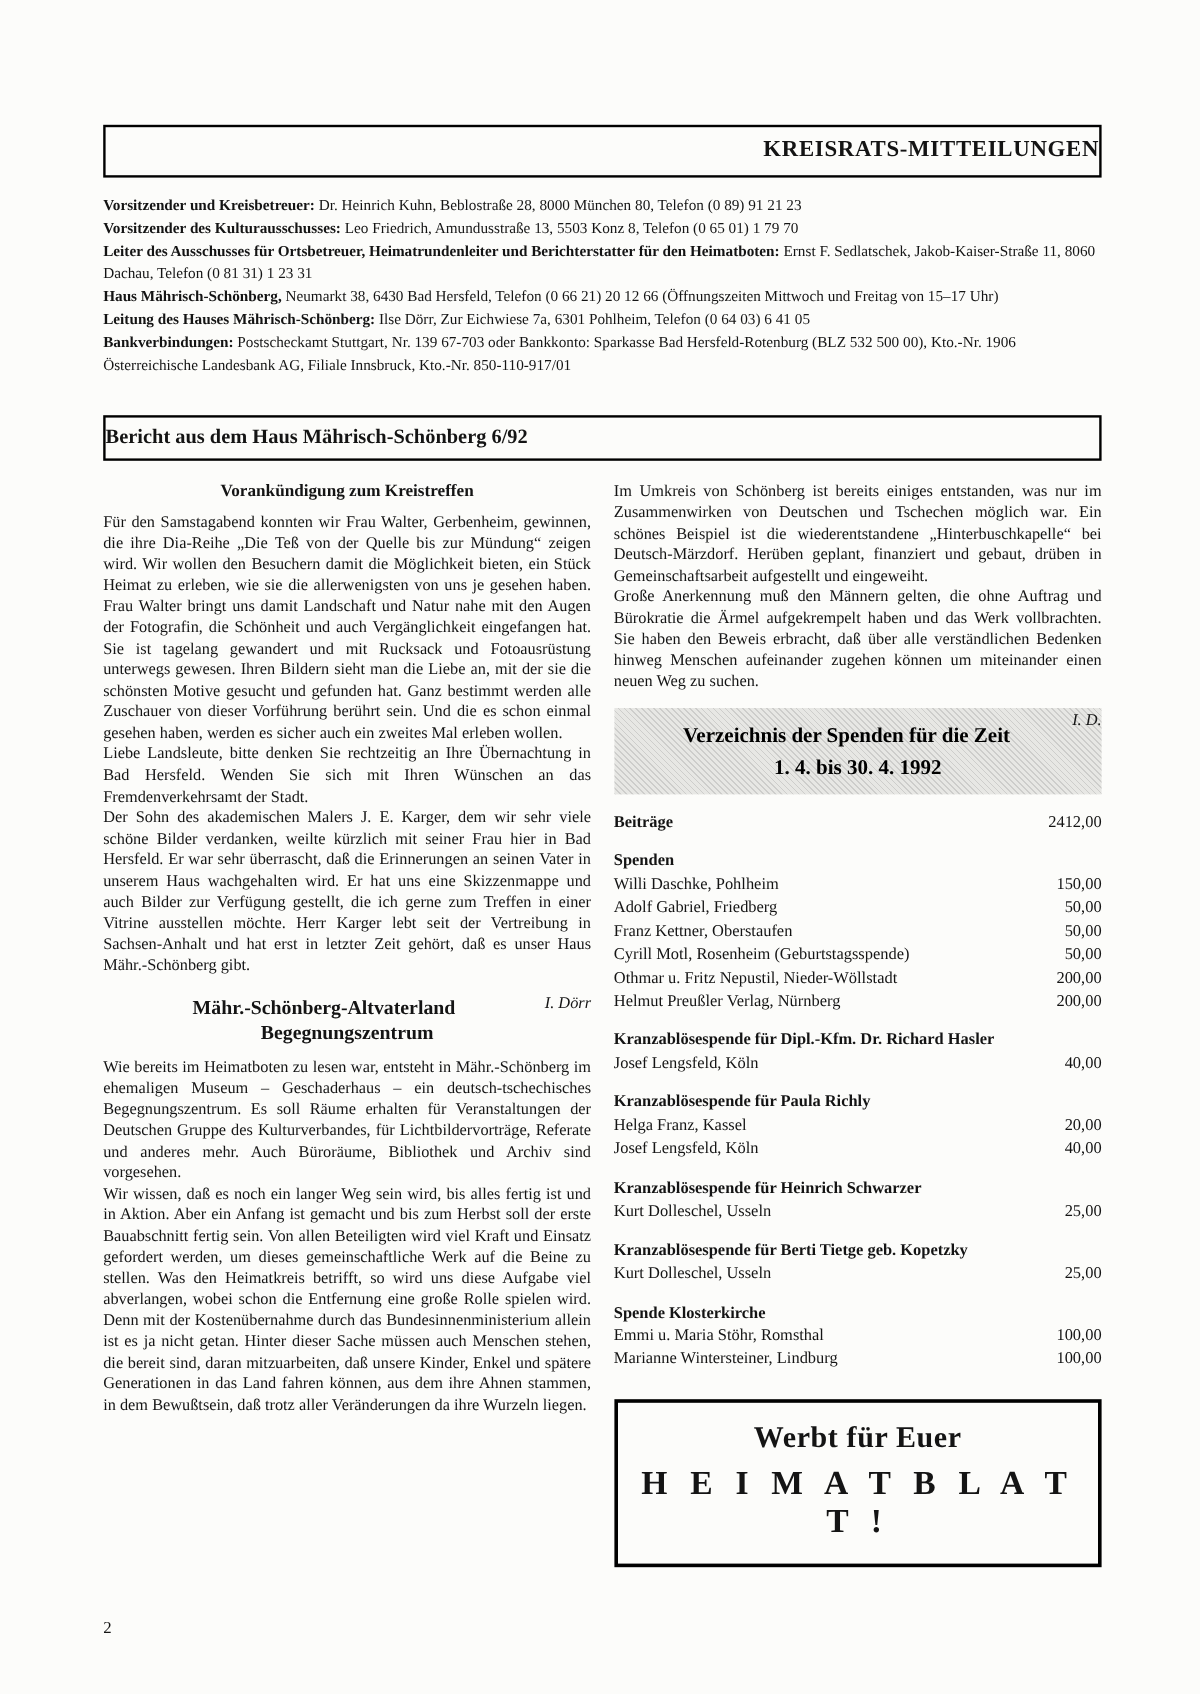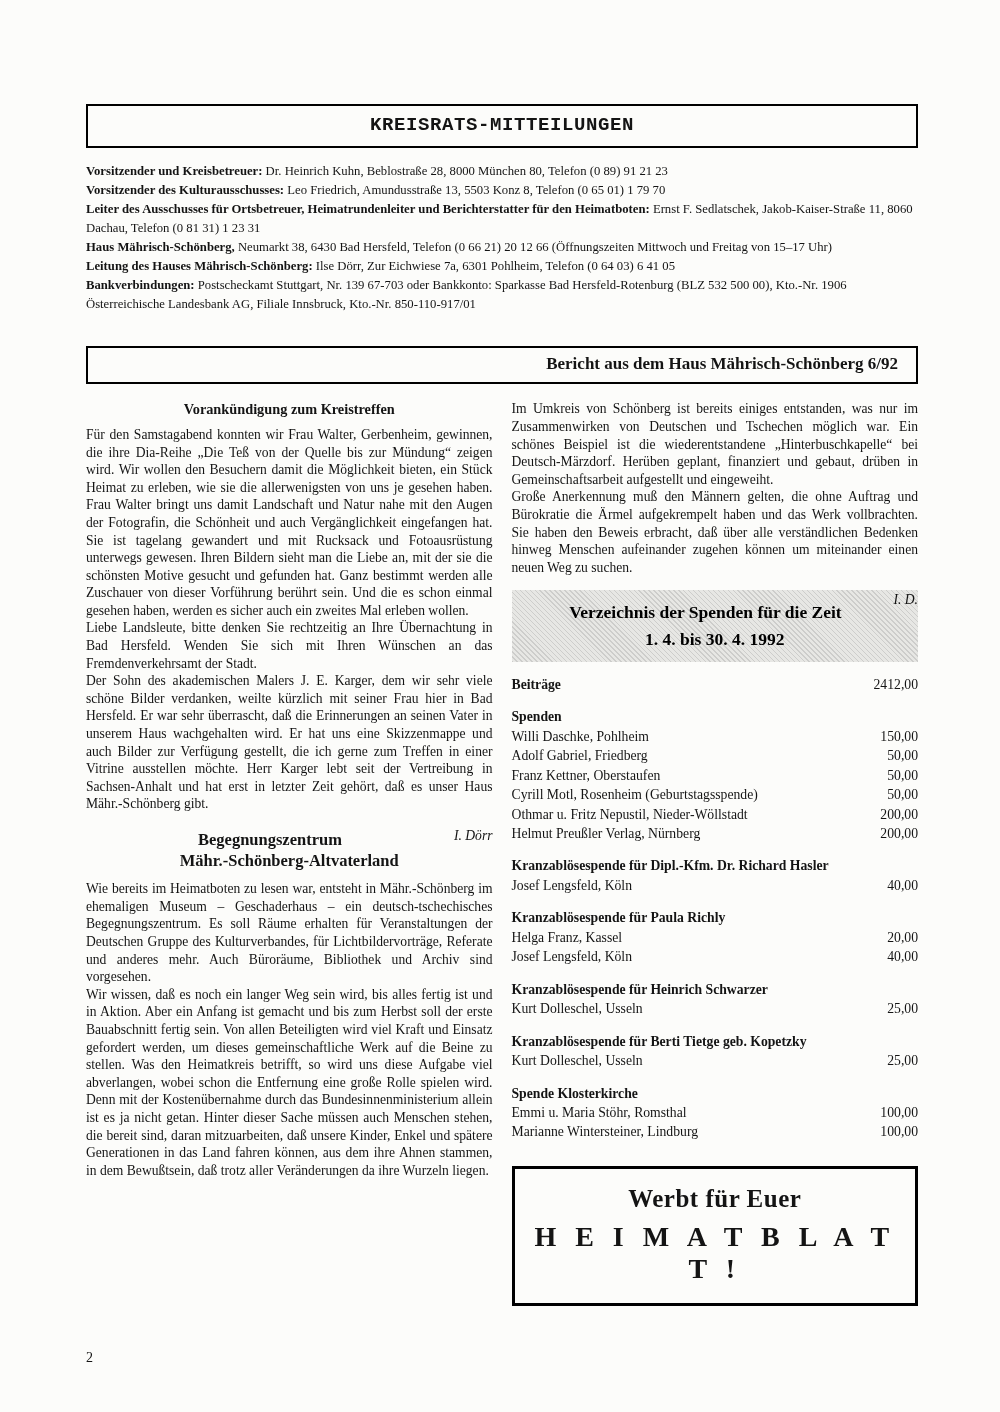--- a/index.html
+++ b/index.html
@@ -12,39 +12,38 @@
     margin: 0 auto;
   }
   .sheet {
     position: absolute; inset: 0;
     background: #fcfcfa;
     padding: 104px 82px 0 86px;
   }
   
   .title-box {
     border: 2px solid #000;
-    padding: 8px 12px 10px;
-    text-align: center;
-    font-family: Liberation Mono, monospace;
+    padding: 8px 0 10px;
+    text-align: right;
   }
   .title-box h1 {
     font-size: 19px;
     font-weight: bold;
     letter-spacing: 0.6px;
   }
   .contacts { margin-top: 14px; font-size: 12.7px; line-height: 1.5; }
   .contacts p { text-align: left; }
   .contacts strong { font-weight: bold; }
 
   
   .report-box {
     margin-top: 32px;
     border: 2px solid #000;
-    padding: 6px 18px 8px;
-    text-align: right;
+    padding: 6px 0 8px;
+    text-align: left;
   }
   .report-box h2 { font-size: 17px; font-weight: bold; }
 
   .columns { margin-top: 16px; display: flex; gap: 19px; }
   .col { flex: 1; min-width: 0; }
 
   .col-heading {
     text-align: center; font-weight: bold;
     font-size: 14.3px; line-height: 1.3;
     margin-bottom: 7px;
@@ -119,22 +118,22 @@
 
     <div class="col">
       <div class="col-heading">
         <div>Vorankündigung zum Kreistreffen</div>
       </div>
       <p class="para">Für den Samstagabend konnten wir Frau Walter, Gerbenheim, gewinnen, die ihre Dia-Reihe „Die Teß von der Quelle bis zur Mündung“ zeigen wird. Wir wollen den Besuchern damit die Möglichkeit bieten, ein Stück Heimat zu erleben, wie sie die allerwenigsten von uns je gesehen haben. Frau Walter bringt uns damit Landschaft und Natur nahe mit den Augen der Fotografin, die Schönheit und auch Vergänglichkeit eingefangen hat. Sie ist tagelang gewandert und mit Rucksack und Fotoausrüstung unterwegs gewesen. Ihren Bildern sieht man die Liebe an, mit der sie die schönsten Motive gesucht und gefunden hat. Ganz bestimmt werden alle Zuschauer von dieser Vorführung berührt sein. Und die es schon einmal gesehen haben, werden es sicher auch ein zweites Mal erleben wollen.</p>
       <p class="para">Liebe Landsleute, bitte denken Sie rechtzeitig an Ihre Übernachtung in Bad Hersfeld. Wenden Sie sich mit Ihren Wünschen an das Fremdenverkehrsamt der Stadt.</p>
       <p class="para"><span>Der Sohn des akademischen Malers J. E. Karger, dem wir sehr viele schöne Bilder verdanken, weilte kürzlich mit seiner Frau hier in Bad Hersfeld. Er war sehr überrascht, daß die Erinnerungen an seinen Vater in unserem Haus wachgehalten wird. Er hat uns eine Skizzenmappe und auch Bilder zur Verfügung gestellt, die ich gerne zum Treffen in einer Vitrine ausstellen möchte. Herr Karger lebt seit der Vertreibung in Sachsen-Anhalt und hat erst in letzter Zeit gehört, daß es unser Haus Mähr.-Schönberg gibt.</span> <span class="signature">I. Dörr</span></p>
 
       <div class="mid-heading">
+        <div>Mähr.-Schönberg-Altvaterland</div>
         <div>Begegnungszentrum</div>
-        <div>Mähr.-Schönberg-Altvaterland</div>
       </div>
       <p class="para">Wie bereits im Heimatboten zu lesen war, entsteht in Mähr.-Schönberg im ehemaligen Museum – Geschaderhaus – ein deutsch-tschechisches Begegnungszentrum. Es soll Räume erhalten für Veranstaltungen der Deutschen Gruppe des Kulturverbandes, für Lichtbildervorträge, Referate und anderes mehr. Auch Büroräume, Bibliothek und Archiv sind vorgesehen.</p>
       <p class="para">Wir wissen, daß es noch ein langer Weg sein wird, bis alles fertig ist und in Aktion. Aber ein Anfang ist gemacht und bis zum Herbst soll der erste Bauabschnitt fertig sein. Von allen Beteiligten wird viel Kraft und Einsatz gefordert werden, um dieses gemeinschaftliche Werk auf die Beine zu stellen. Was den Heimatkreis betrifft, so wird uns diese Aufgabe viel abverlangen, wobei schon die Entfernung eine große Rolle spielen wird. Denn mit der Kostenübernahme durch das Bundesinnenministerium allein ist es ja nicht getan. Hinter dieser Sache müssen auch Menschen stehen, die bereit sind, daran mitzuarbeiten, daß unsere Kinder, Enkel und spätere Generationen in das Land fahren können, aus dem ihre Ahnen stammen, in dem Bewußtsein, daß trotz aller Veränderungen da ihre Wurzeln liegen.</p>
     </div>
 
     <div class="col">
       <p class="para">Im Umkreis von Schönberg ist bereits einiges entstanden, was nur im Zusammenwirken von Deutschen und Tschechen möglich war. Ein schönes Beispiel ist die wiederentstandene „Hinterbuschkapelle“ bei Deutsch-Märzdorf. Herüben geplant, finanziert und gebaut, drüben in Gemeinschaftsarbeit aufgestellt und eingeweiht.</p>
       <p class="para"><span>Große Anerkennung muß den Männern gelten, die ohne Auftrag und Bürokratie die Ärmel aufgekrempelt haben und das Werk vollbrachten. Sie haben den Beweis erbracht, daß über alle verständlichen Bedenken hinweg Menschen aufeinander zugehen können um miteinander einen neuen Weg zu suchen.</span> <span class="signature">I. D.</span></p>
 
       <div class="don-header">

